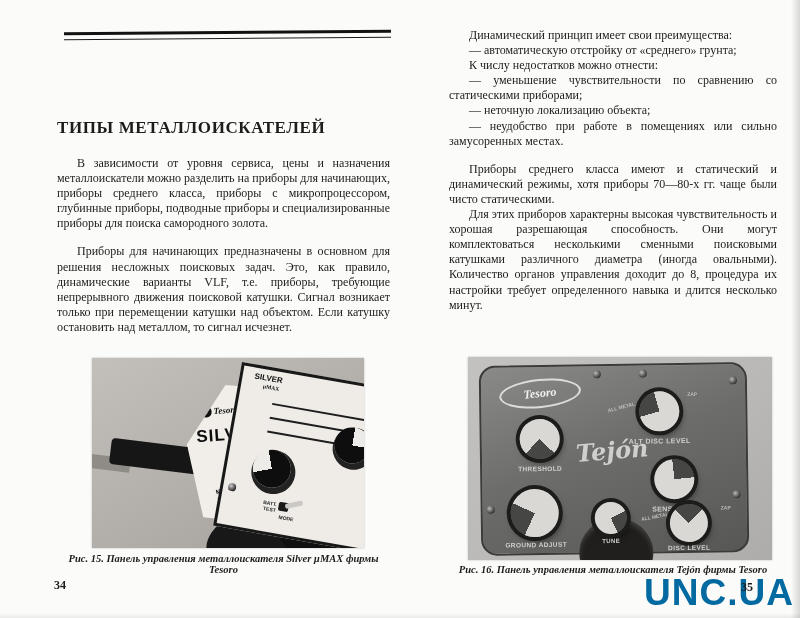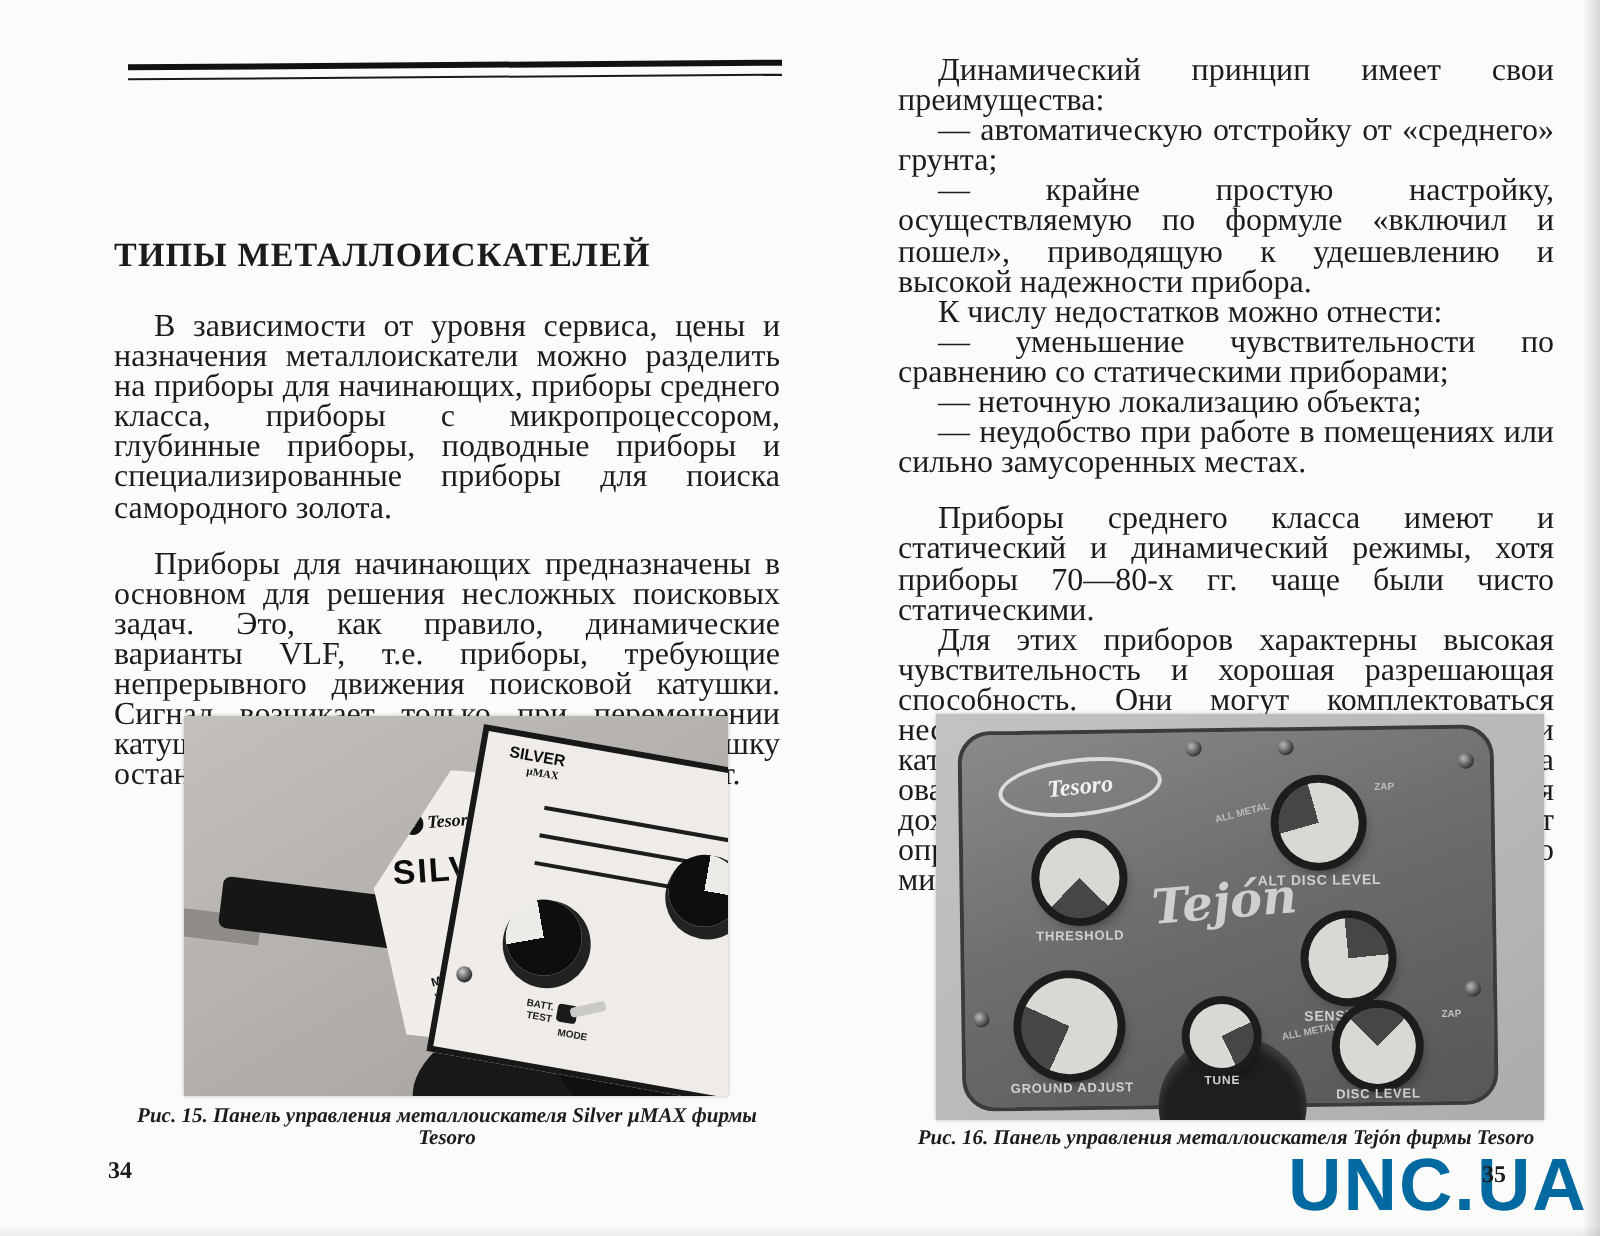--- a/index.html
+++ b/index.html
@@ -8,21 +8,21 @@
   .edge-right{position:absolute;right:0;top:0;width:9px;height:100%;
         background:linear-gradient(to right,rgba(0,0,0,0),rgba(0,0,0,0.14));}
   .edge-bottom{position:absolute;left:0;bottom:0;width:100%;height:5px;
         background:linear-gradient(to bottom,rgba(0,0,0,0),rgba(0,0,0,0.07));}
 
   
   .rule-thick{position:absolute;left:64px;top:31px;width:327px;height:3px;background:#121212;transform:rotate(-0.4deg);}
   .rule-thin{position:absolute;left:64px;top:38px;width:327px;height:1px;background:#1a1a1a;transform:rotate(-0.4deg);}
   .chapter-title{position:absolute;left:57px;top:118px;width:333px;text-align:left;
         font-size:17px;font-weight:bold;letter-spacing:0.6px;}
-  .col{position:absolute;font-size:16px;line-height:15.1px;text-align:justify;}
+  .col{position:absolute;font-size:12px;line-height:15.1px;text-align:justify;}
   .col p{margin:0;text-indent:20px;}
   .col-left{left:57px;top:156px;width:333px;}
   .col-left .p2{margin-top:13px;}
   .col-right{left:449px;top:28px;width:328px;}
   .col-right .gap{margin-top:13px;}
   .lead{font-weight:normal;}
 
   .caption{position:absolute;font-style:italic;font-weight:600;font-size:10.5px;text-align:center;}
   .cap-left{left:57px;top:553px;width:333px;}
   .cap-right{left:449px;top:564px;width:328px;}
@@ -135,21 +135,20 @@
       <div class="tp-mode">MODE</div>
     </div>
   </div>
 
   <div class="caption cap-left">Рис. 15. Панель управления металлоискателя Silver µMAX фирмы Tesoro</div>
   <div class="pagenum pn-34">34</div>
 
   <div class="col col-right">
     <p>Динамический принцип имеет свои преимущества:</p>
     <p>— автоматическую отстройку от «среднего» грунта;</p>
-    <p>— крайне простую настройку, осуществляемую по формуле «включил и пошел», приводящую к удешевлению и высокой надежности прибора.</p>
     <p>К числу недостатков можно отнести:</p>
     <p>— уменьшение чувствительности по сравнению со статическими приборами;</p>
     <p>— неточную локализацию объекта;</p>
     <p>— неудобство при работе в помещениях или сильно замусоренных местах.</p>
     <p class="gap"><span class="lead">Приборы среднего класса</span><span> имеют и статический и динамический режимы, хотя приборы 70—80-х гг. чаще были чисто статическими.</span></p>
     <p>Для этих приборов характерны высокая чувствительность и хорошая разрешающая способность. Они могут комплектоваться несколькими сменными поисковыми катушками различного диаметра (иногда овальными). Количество органов управления доходит до 8, процедура их настройки требует определенного навыка и длится несколько минут.</p>
   </div>
 
   <div class="photo photo-tejon">
     <div class="panel">

